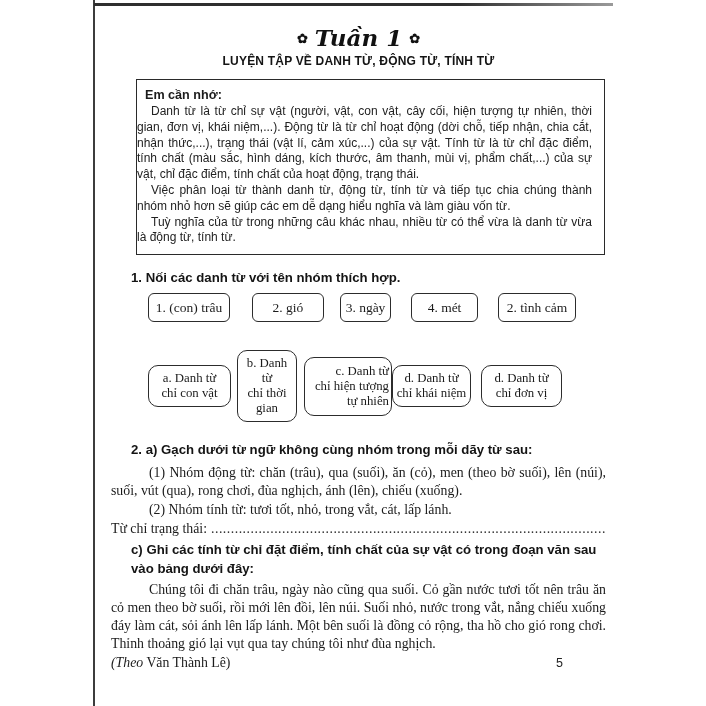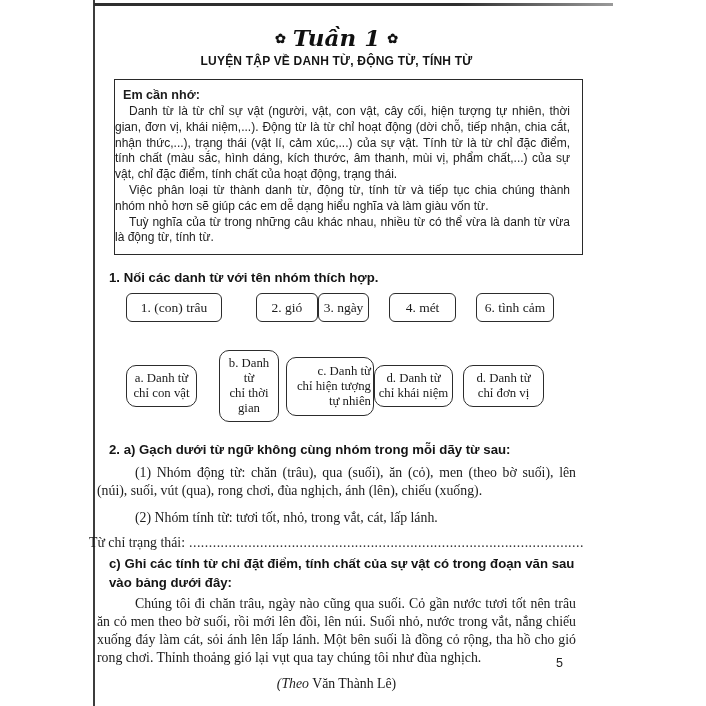--- a/index.html
+++ b/index.html
@@ -4,21 +4,21 @@
 <style>
   html,body{margin:0;padding:0;background:#ffffff;}
   .canvas{
     position:relative;width:706px;height:706px;background:#ffffff;overflow:hidden;
     font-family:"Liberation Sans",sans-serif;color:#1b1b1b;
   }
   
   .page-edge-left{position:absolute;left:93px;top:0;width:2px;height:706px;background:#3c3c3c;}
   .page-edge-top{position:absolute;left:94px;top:3px;width:519px;height:2.5px;
     background:linear-gradient(to right,#2e2e2e 70%,#9a9a9a);}
-  .content{position:absolute;left:89px;top:0;width:495px;}
+  .content{position:absolute;left:111px;top:0;width:495px;}
 
   
   .title-row{padding-top:24px;text-align:center;font-family:"DejaVu Serif",serif;
     font-weight:bold;font-style:italic;font-size:23px;color:#111;}
   .flower{font-style:normal;font-size:13px;vertical-align:3px;padding:0 7px;}
   .main-heading{margin-top:3px;text-align:center;font-weight:bold;font-size:12px;
     letter-spacing:.2px;color:#141414;}
 
   
   .memo-box{box-sizing:border-box;margin:11px 0 0 25px;width:469px;
@@ -31,48 +31,48 @@
   .ex1-heading{margin-top:13px;}
   .ex2a-heading{margin-top:18px;}
   .ex2b-heading{margin-top:2px;}
   .ex2c-heading{margin-top:3px;}
 
   
   .noun-row{display:flex;margin:6px 0 0 37px;}
   .word-box{box-sizing:border-box;border:1.4px solid #2c2c2c;border-radius:6px;height:29px;
     display:flex;align-items:center;justify-content:center;
     font-family:"Liberation Serif",serif;font-size:13.5px;color:#1b1b1b;}
-  .nb0{width:96px;margin-right:34px;}
-  .nb1{width:62px;}
+  .nb0{width:82px;margin-right:22px;}
+  .nb1{width:72px;margin-right:16px;}
   .nb2{width:51px;margin-right:20px;}
   .nb3{width:67px;margin-right:20px;}
   .nb4{width:78px;}
 
   .group-row{display:flex;align-items:center;margin:28px 0 0 37px;}
   .group-box{box-sizing:border-box;border:1.4px solid #2c2c2c;border-radius:10px;
     padding:5px 2px;text-align:center;font-family:"Liberation Serif",serif;
     font-size:12.8px;line-height:15px;color:#1b1b1b;}
   .group-box span{display:block;}
-  .gb0{width:71px;margin-right:22px;}
+  .gb0{width:83px;margin-right:6px;}
   .gb1{width:60px;margin-right:7px;}
   .gb2{width:88px;margin-right:0;padding:6px 2px;text-align:right;}
   .gb3{width:79px;margin-right:10px;}
   .gb4{width:81px;}
 
   
-  .serif{margin:8px;font-family:"Liberation Serif",serif;font-size:13.8px;line-height:18.2px;
+  .serif{margin:0;font-family:"Liberation Serif",serif;font-size:13.8px;line-height:18.2px;
     text-align:justify;color:#1b1b1b;}
   .indent{text-indent:38px;}
   .item1{margin-top:5px;}
   .passage{margin-top:3px;}
   .answer-line{display:flex;align-items:baseline;margin-top:2px;
     font-family:"Liberation Serif",serif;font-size:13.8px;color:#1b1b1b;}
   .answer-label{white-space:nowrap;}
   .answer-dots{flex:1;overflow:hidden;white-space:nowrap;letter-spacing:.5px;color:#333;margin-left:4px;}
-  .attribution{margin-top:1px;text-align:center;font-family:"Liberation Serif",serif;
+  .attribution{margin-top:1px;text-align:left;font-family:"Liberation Serif",serif;
     font-size:13.8px;color:#1b1b1b;}
   .attribution .it{font-style:italic;}
 
   .page-number{position:absolute;left:556px;top:656px;font-size:12.5px;color:#222;}
 </style>
 </head>
 <body>
 
 <div class="canvas">
   <div class="page-edge-left"></div>
@@ -93,21 +93,21 @@
       <p>Tuỳ nghĩa của từ trong những câu khác nhau, nhiều từ có thể vừa là danh từ vừa là động từ, tính từ.</p>
     </div>
 
     <div class="ex-heading ex1-heading">1. Nối các danh từ với tên nhóm thích hợp.</div>
 
     <div class="noun-row">
       <div class="word-box nb0">1. (con) trâu</div>
       <div class="word-box nb1">2. gió</div>
       <div class="word-box nb2">3. ngày</div>
       <div class="word-box nb3">4. mét</div>
-      <div class="word-box nb4">6. tình cảm</div>
+      <div class="word-box nb4">2. tình cảm</div>
     </div>
 
     <div class="group-row">
       <div class="group-box gb0">
         <span>a. Danh từ</span>
         <span>chỉ con vật</span>
       </div>
       <div class="group-box gb1">
         <span>b. Danh từ</span>
         <span>chỉ thời gian</span>

